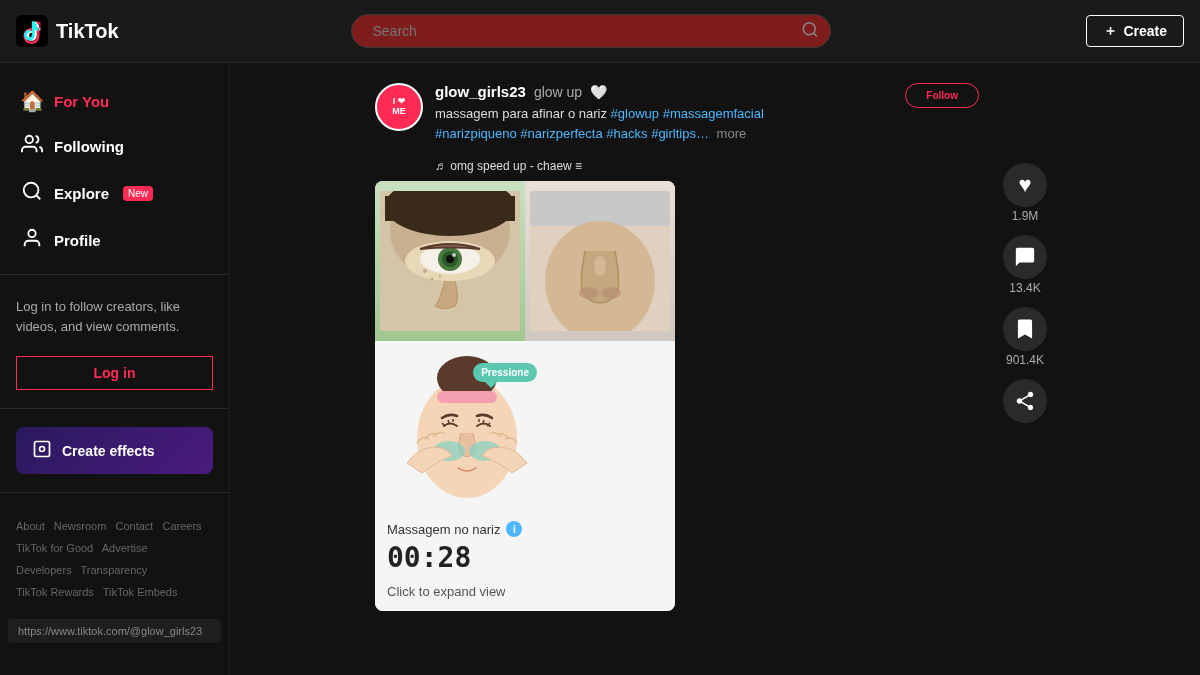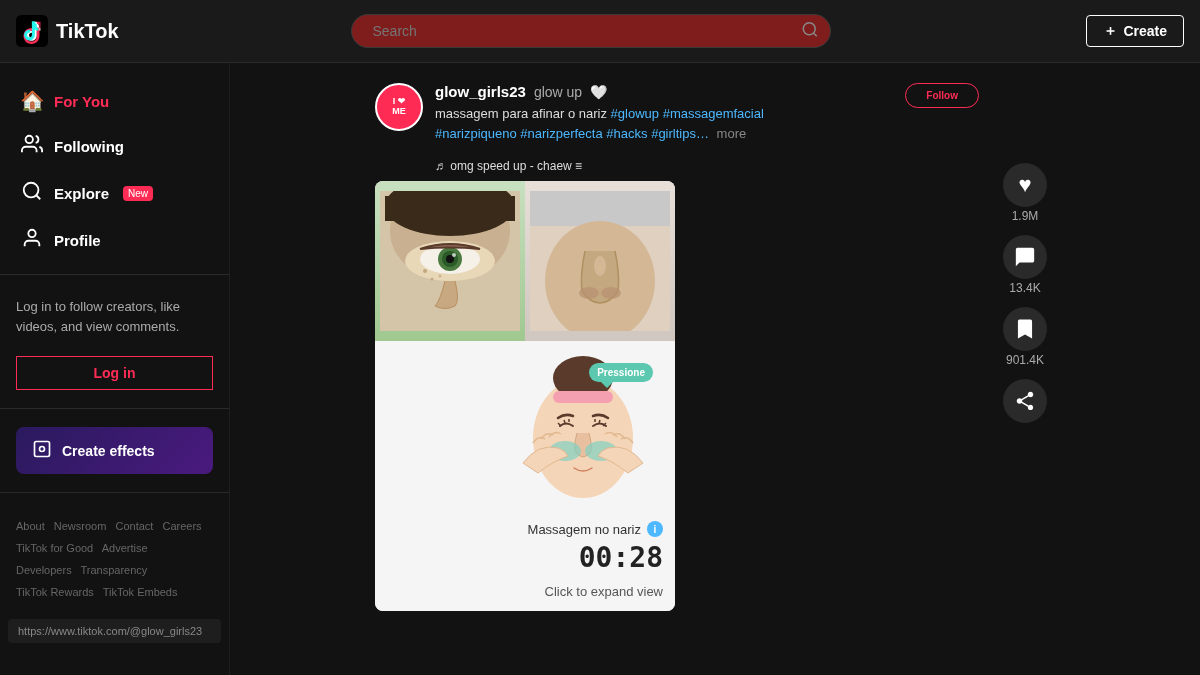--- a/index.html
+++ b/index.html
@@ -305,21 +305,21 @@
       display: flex;
       align-items: center;
       justify-content: center;
       overflow: hidden;
     }
     .video-bottom {
       background: #f5f5f5;
       padding: 12px;
       display: flex;
       flex-direction: column;
-      align-items: flex-end;
+      align-items: flex-start;
     }
     .massage-illustration {
       width: 160px;
       height: 160px;
       position: relative;
     }
     .pressione-bubble {
       position: absolute;
       top: 10px;
       right: 10px;

